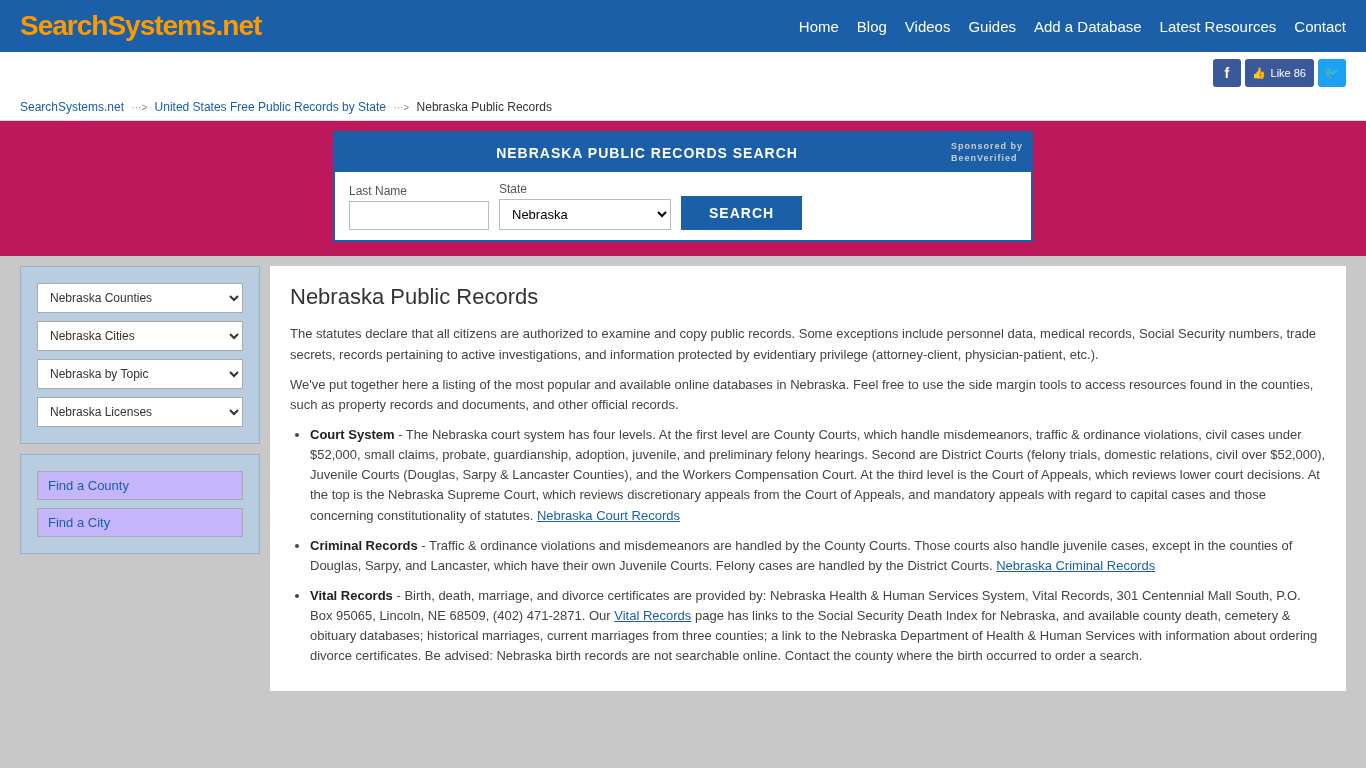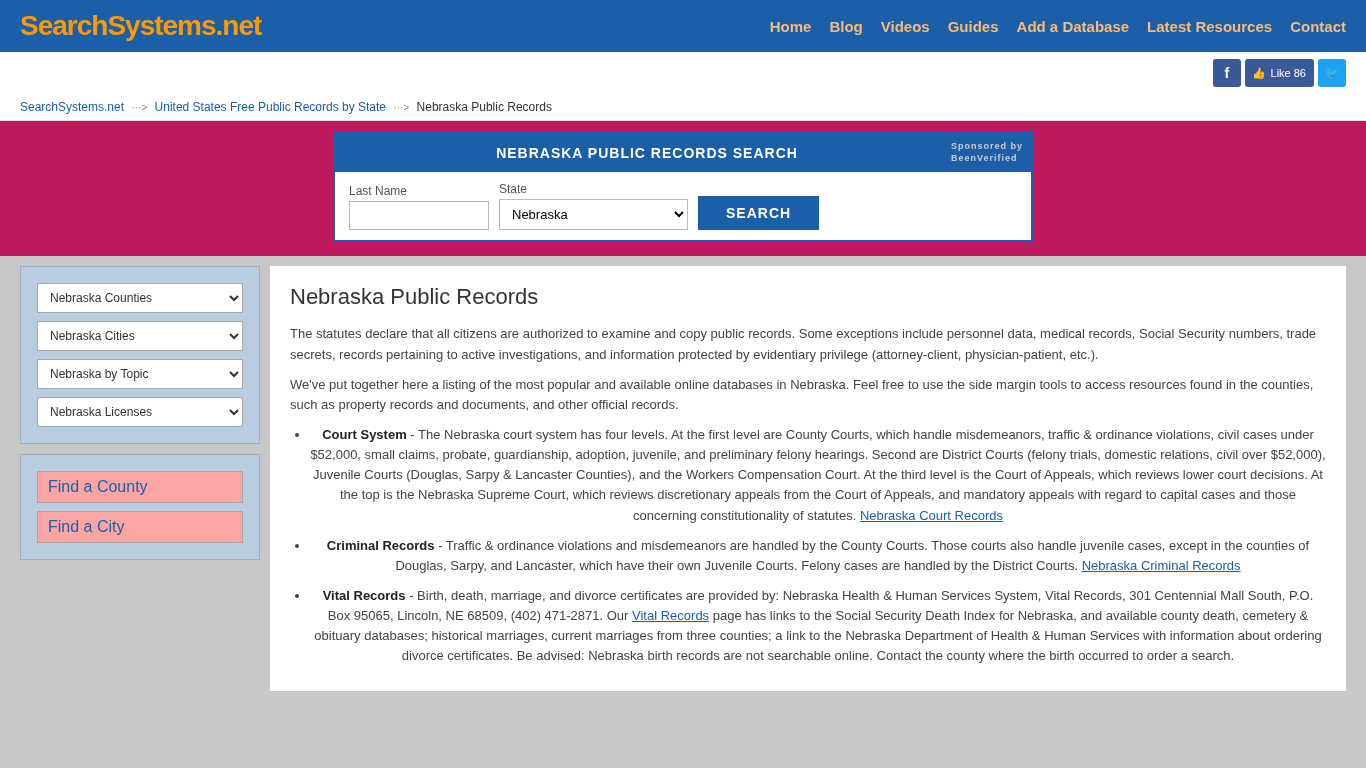--- a/index.html
+++ b/index.html
@@ -21,24 +21,24 @@
     }
     #logo-text span {
       color: #f90;
     }
     #nav {
       display: flex;
       gap: 18px;
       align-items: center;
     }
     #nav a {
-      color: #fdba74;
+      color: #ffffff;
       text-decoration: none;
       font-size: 15px;
-      font-weight: 700;
+      font-weight: 400;
     }
 
     
     #social-bar {
       background: white;
       display: flex;
       justify-content: flex-end;
       align-items: center;
       padding: 6px 20px;
       gap: 4px;
@@ -121,21 +121,21 @@
     .field-group input {
       border: 1px solid #bbb;
       padding: 6px 8px;
       font-size: 13px;
       width: 140px;
     }
     .field-group select {
       border: 1px solid #bbb;
       padding: 6px 8px;
       font-size: 13px;
-      width: 189px;
+      width: 172px;
       background: white;
     }
     #search-btn {
       background: #1a5fa8;
       color: white;
       border: none;
       padding: 8px 28px;
       font-size: 14px;
       font-weight: bold;
       letter-spacing: 1px;
@@ -173,22 +173,22 @@
       border: 1px solid #aaa;
       background: white;
       font-size: 12px;
       cursor: pointer;
       color: #333;
     }
     .sidebar-link-btn {
       width: 100%;
       padding: 6px 10px;
       border: 1px solid #aaa;
-      background: #fca5a5;
-      font-size: 16px;
+      background: #c4b5fd;
+      font-size: 13px;
       cursor: pointer;
       color: #1a5fa8;
       text-align: left;
       text-decoration: none;
       display: block;
     }
 
     
     #article {
       flex: 1;
@@ -199,21 +199,21 @@
       line-height: 1.55;
     }
     #article h1 {
       font-size: 22px;
       font-weight: normal;
       color: #333;
       margin-bottom: 10px;
     }
     #article p { margin-bottom: 10px; color: #444; }
     #article ul { margin-left: 20px; margin-bottom: 10px; }
-    #article ul li { margin-bottom: 10px; color: #444; text-align: center; }
+    #article ul li { margin-bottom: 10px; color: #444; }
     #article ul li strong { color: #222; }
     #article a { color: #1a5fa8; }
   </style>
 </head>
 <body>
 
 <div id="header">
   <div id="logo-text">
     <span>SearchSystems</span><span style="color:#f90;">.net</span>
   </div>

